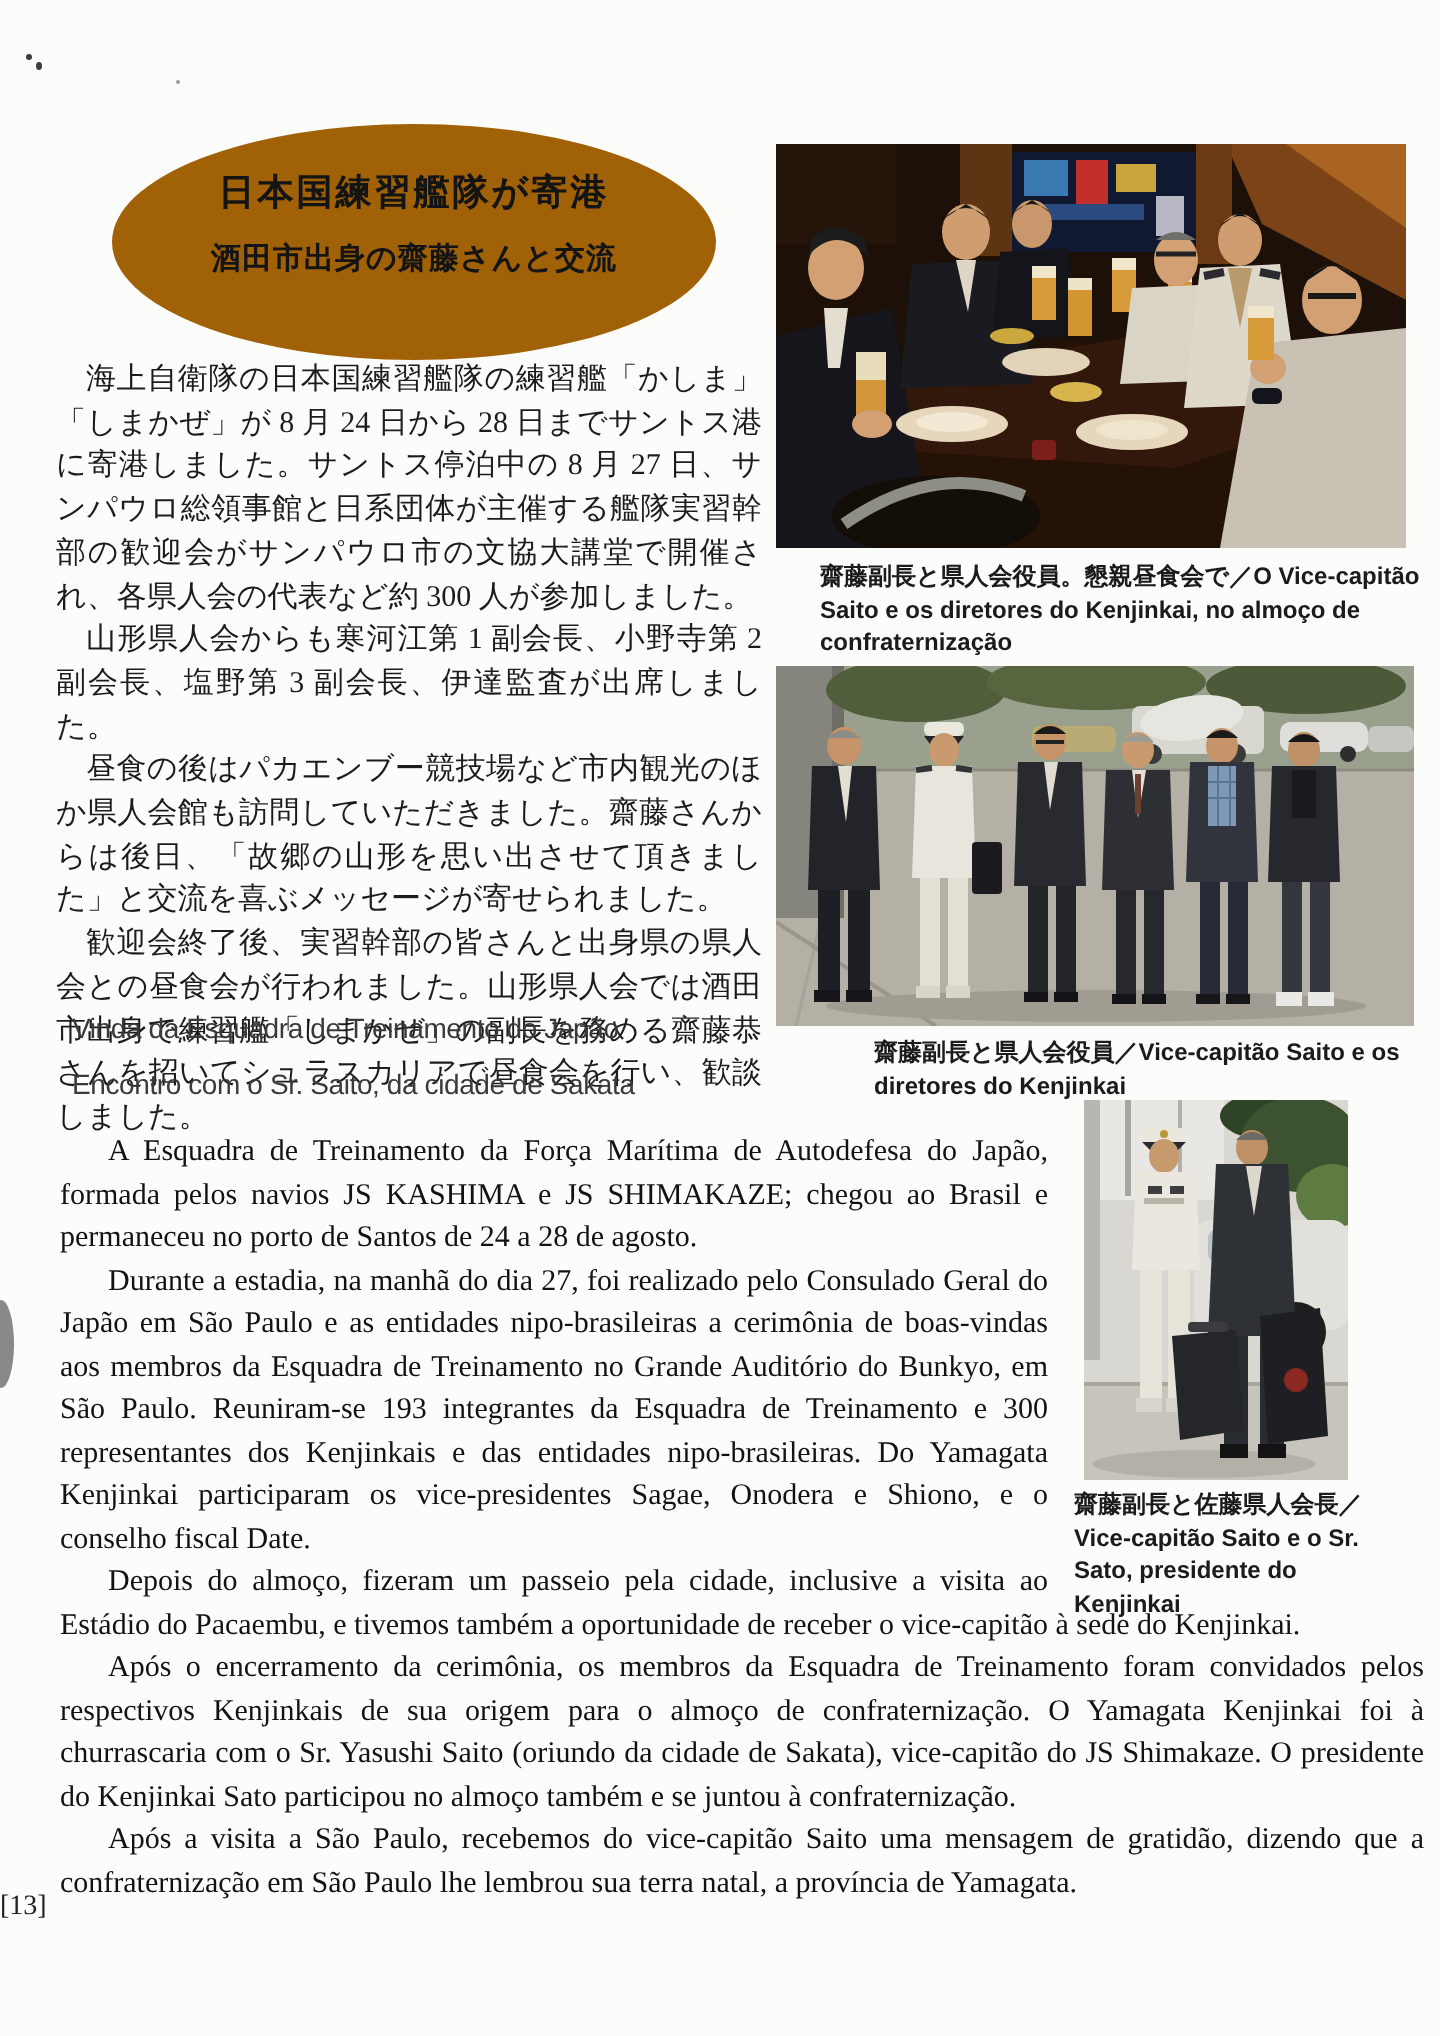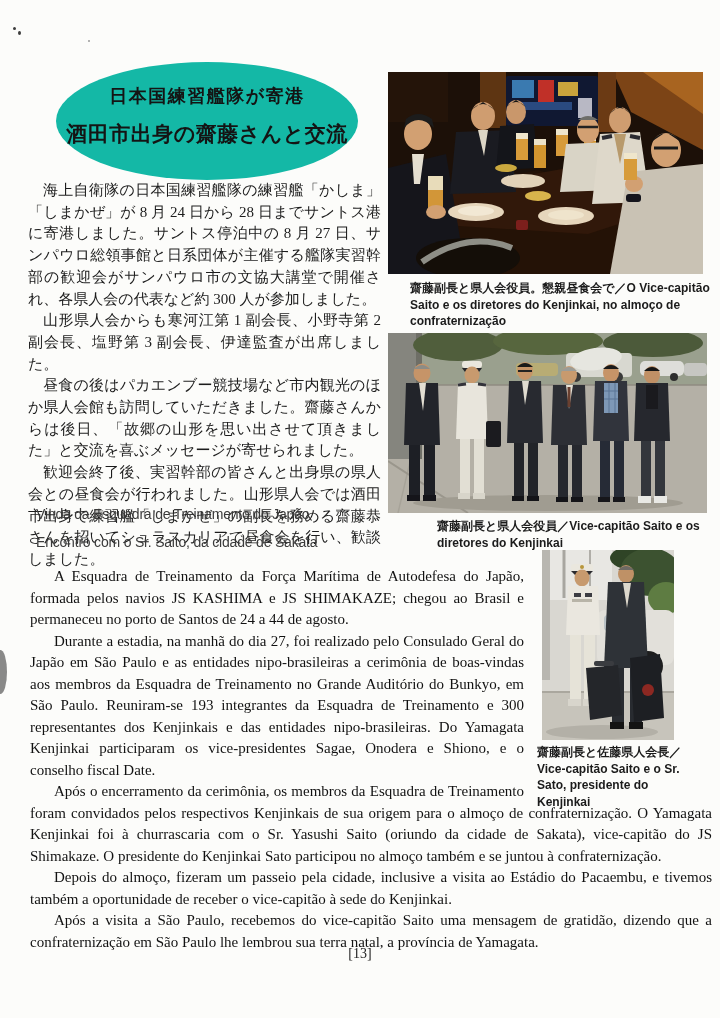--- a/index.html
+++ b/index.html
@@ -12,29 +12,29 @@
   .speck{position:absolute;background:#3c3c3c;border-radius:50%;}
   .sp1{left:13px;top:27px;width:3px;height:3px;}
   .sp2{left:18px;top:31px;width:3px;height:4px;}
   .sp3{left:88px;top:40px;width:2px;height:2px;opacity:.5;}
   .smudge{position:absolute;left:-6px;top:650px;width:13px;height:44px;
     background:#6b6b6b;border-radius:50%;opacity:.8;}
 
   
   .title-oval{
     position:absolute;left:56px;top:62px;width:302px;height:118px;
-    background:#14b8a6;border-radius:50%;
+    background:#a16207;border-radius:50%;
   }
   .title-oval .tline{
     position:absolute;left:0;right:0;text-align:center;
     font-family:"Liberation Sans",sans-serif;font-weight:700;
     color:#141414;white-space:nowrap;
   }
   .t1{top:22px;font-size:18px;letter-spacing:1.5px;}
-  .t2{top:58px;font-size:21px;letter-spacing:.5px;}
+  .t2{top:58px;font-size:15px;letter-spacing:.5px;}
 
   
   .jp-article{
     position:absolute;left:28px;top:180px;width:353px;
     font-size:15px;line-height:21.7px;text-align:justify;color:#1c1c1c;
   }
   .jp-article p{margin:0;text-indent:1em;}
 
   
   .pt-heading{
@@ -61,21 +61,21 @@
   
   .caption{
     position:absolute;font-family:"Liberation Sans",sans-serif;
     font-weight:700;font-size:12px;line-height:16.5px;color:#1b1b1b;
   }
   .cap1{left:389px;top:280px;width:320px;margin-left:21px;}
   .cap2{left:417px;top:518px;width:292px;margin-left:20px;}
   .cap3{left:537px;top:744px;width:162px;}
 
   .page-number{
-    position:absolute;left:0;right:0;top:946px;text-align:center;
+    position:absolute;left:0;right:0;top:946px;
     font-size:14px;color:#222;
   }
 </style>
 </head>
 <body>
 
 <div class="page">
 
   <div class="speck sp1"></div>
   <div class="speck sp2"></div>
@@ -313,22 +313,22 @@
   </figure>
   <div class="caption cap3">齋藤副長と佐藤県人会長／Vice-capitão Saito e o Sr. Sato, presidente do Kenjinkai</div>
 
   <div class="pt-heading">
     <div>Vinda da Esquadra de Treinamento do Japão</div>
     <div>Encontro com o Sr. Saito, da cidade de Sakata</div>
   </div>
 
   <div class="pt-article">
     <div class="wrap-spacer"></div>
-    <p>A Esquadra de Treinamento da Força Marítima de Autodefesa do Japão, formada pelos navios JS KASHIMA e JS SHIMAKAZE; chegou ao Brasil e permaneceu no porto de Santos de 24 a 44 de agosto.</p>
+    <p>A Esquadra de Treinamento da Força Marítima de Autodefesa do Japão, formada pelos navios JS KASHIMA e JS SHIMAKAZE; chegou ao Brasil e permaneceu no porto de Santos de 24 a 28 de agosto.</p>
     <p>Durante a estadia, na manhã do dia 27, foi realizado pelo Consulado Geral do Japão em São Paulo e as entidades nipo-brasileiras a cerimônia de boas-vindas aos membros da Esquadra de Treinamento no Grande Auditório do Bunkyo, em São Paulo. Reuniram-se 193 integrantes da Esquadra de Treinamento e 300 representantes dos Kenjinkais e das entidades nipo-brasileiras. Do Yamagata Kenjinkai participaram os vice-presidentes Sagae, Onodera e Shiono, e o conselho fiscal Date.</p>
+    <p>Depois do almoço, fizeram um passeio pela cidade, inclusive a visita ao Estádio do Pacaembu, e tivemos também a oportunidade de receber o vice-capitão à sede do Kenjinkai.</p>
     <p>Após o encerramento da cerimônia, os membros da Esquadra de Treinamento foram convidados pelos respectivos Kenjinkais de sua origem para o almoço de confraternização. O Yamagata Kenjinkai foi à churrascaria com o Sr. Yasushi Saito (oriundo da cidade de Sakata), vice-capitão do JS Shimakaze. O presidente do Kenjinkai Sato participou no almoço também e se juntou à confraternização.</p>
-    <p>Depois do almoço, fizeram um passeio pela cidade, inclusive a visita ao Estádio do Pacaembu, e tivemos também a oportunidade de receber o vice-capitão à sede do Kenjinkai.</p>
     <p>Após a visita a São Paulo, recebemos do vice-capitão Saito uma mensagem de gratidão, dizendo que a confraternização em São Paulo lhe lembrou sua terra natal, a província de Yamagata.</p>
   </div>
 
   <div class="page-number">[13]</div>
 
 </div>
 
 </body></html>

